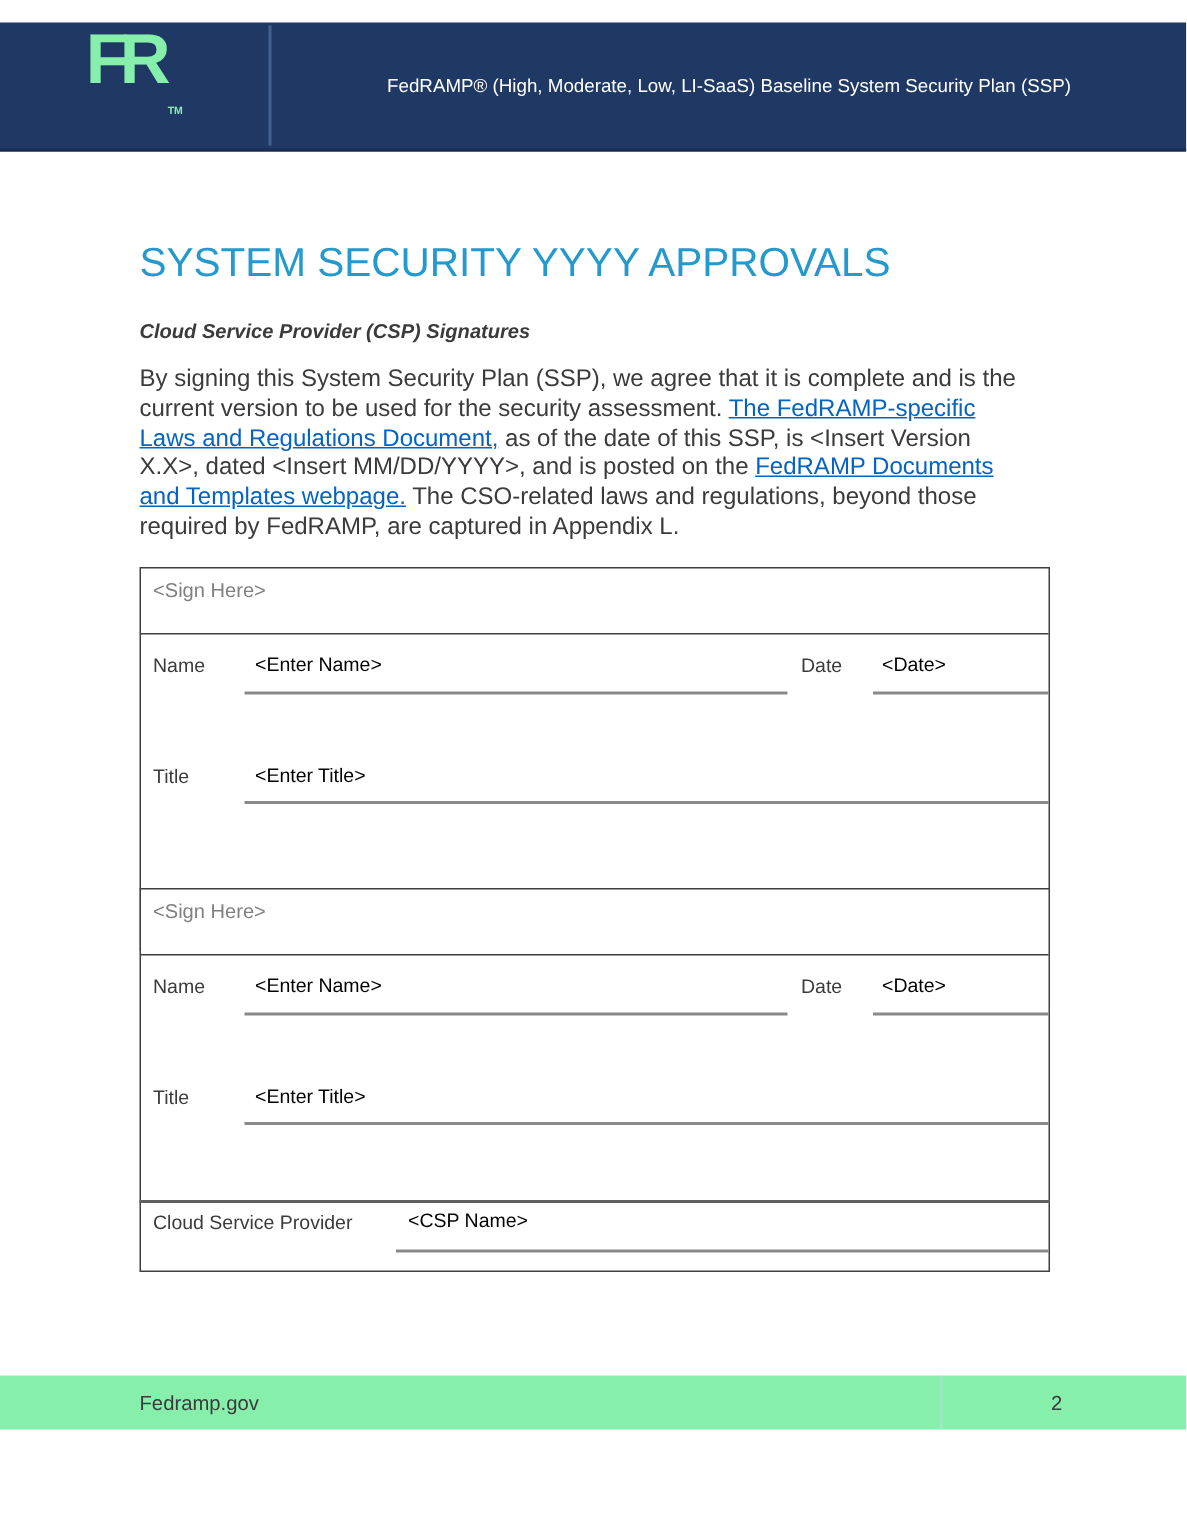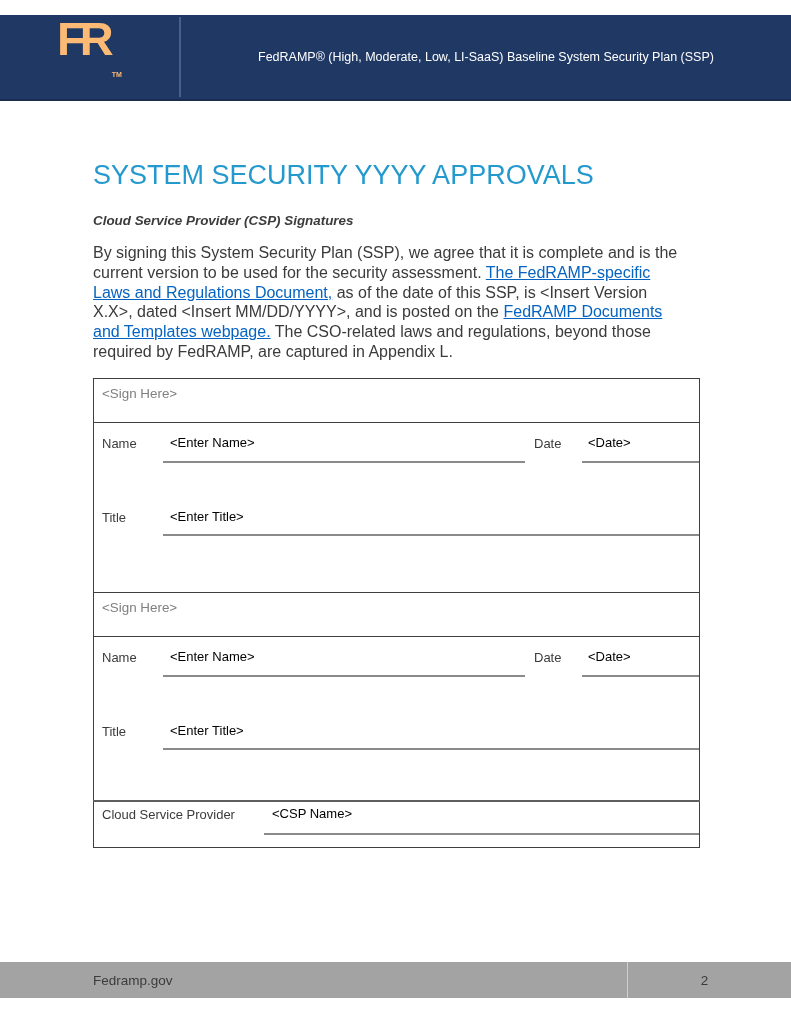--- a/index.html
+++ b/index.html
@@ -14,21 +14,21 @@
   .header-bar {
     position:absolute; top:15px; left:0; width:791px; height:86px;
     background:#1F3864; border-bottom:2px solid #1A2C50;
   }
   .logo-zone {
     position:absolute; left:0; top:0; width:179px; height:100%;
     display:flex; align-items:center; justify-content:center;
   }
   .logo {
     display:flex; align-items:flex-start;
-    color:#fdba74; font-weight:bold; font-size:47px; line-height:44px;
+    color:#86efac; font-weight:bold; font-size:47px; line-height:44px;
     letter-spacing:-6px;
     justify-content:center;
   }
   .logo-tm {
     font-size:7px; font-weight:bold; letter-spacing:0px;
     margin-left:4px; margin-top:36px;
   }
   .header-divider {
     position:absolute; left:179px; top:2px; bottom:2px; width:2px;
     background:#44608E;
@@ -86,22 +86,22 @@
   .c-csp-label   { width:170px; padding-left:8px; }
   .c-csp-input   { flex:1;      padding-left:8px; }
 
   .end-rule {
     position:absolute; left:93px; top:800px; width:607px; height:2px;
     background:#5F5F5F;
   }
 
   
   .footer-bar {
-    position:absolute; left:0; top:962px; width:791px; height:36px;
-    background:#a3a3a3; display:flex; align-items:center;
+    position:absolute; left:0; top:917px; width:791px; height:36px;
+    background:#86efac; display:flex; align-items:center;
   }
   .footer-site {
     position:absolute; left:93px; font-size:13.5px; color:#3B3B3B;
   }
   .footer-cell-divider {
     position:absolute; left:627px; top:0; bottom:0; width:1px; background:#B9D6E8;
   }
   .footer-page {
     position:absolute; left:627px; width:155px; text-align:center;
     font-size:13.5px; color:#3B3B3B;

